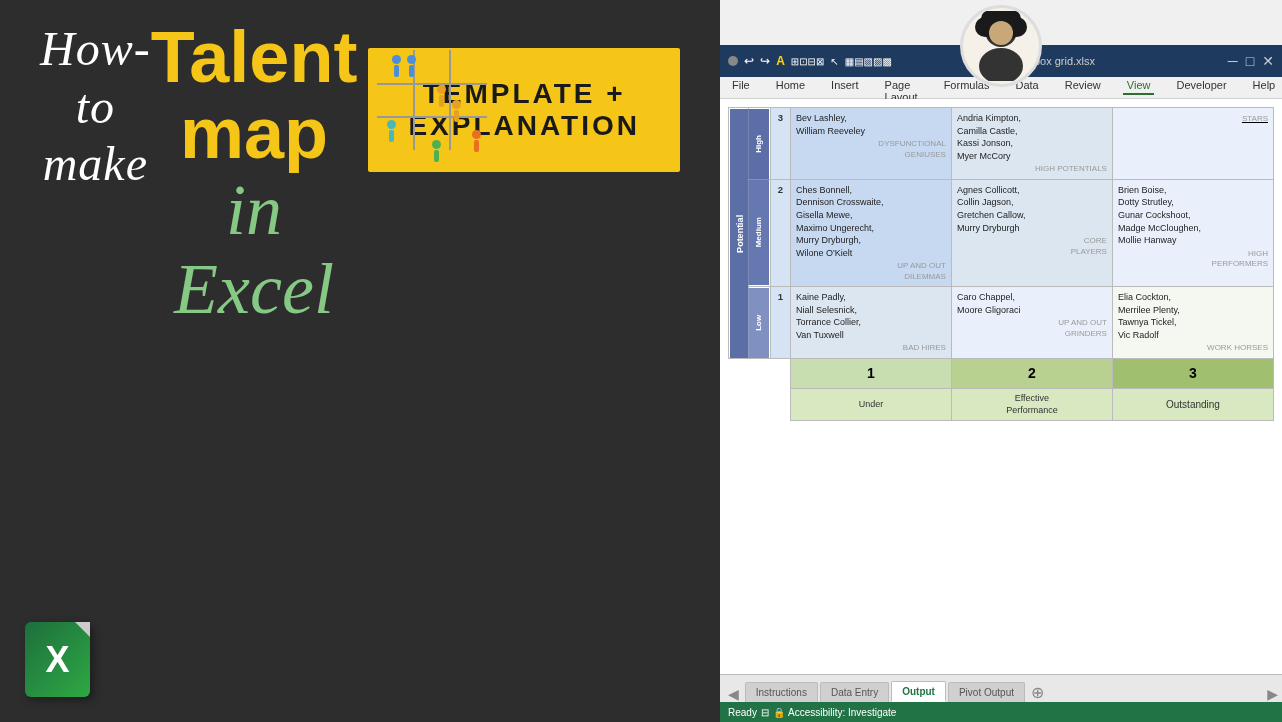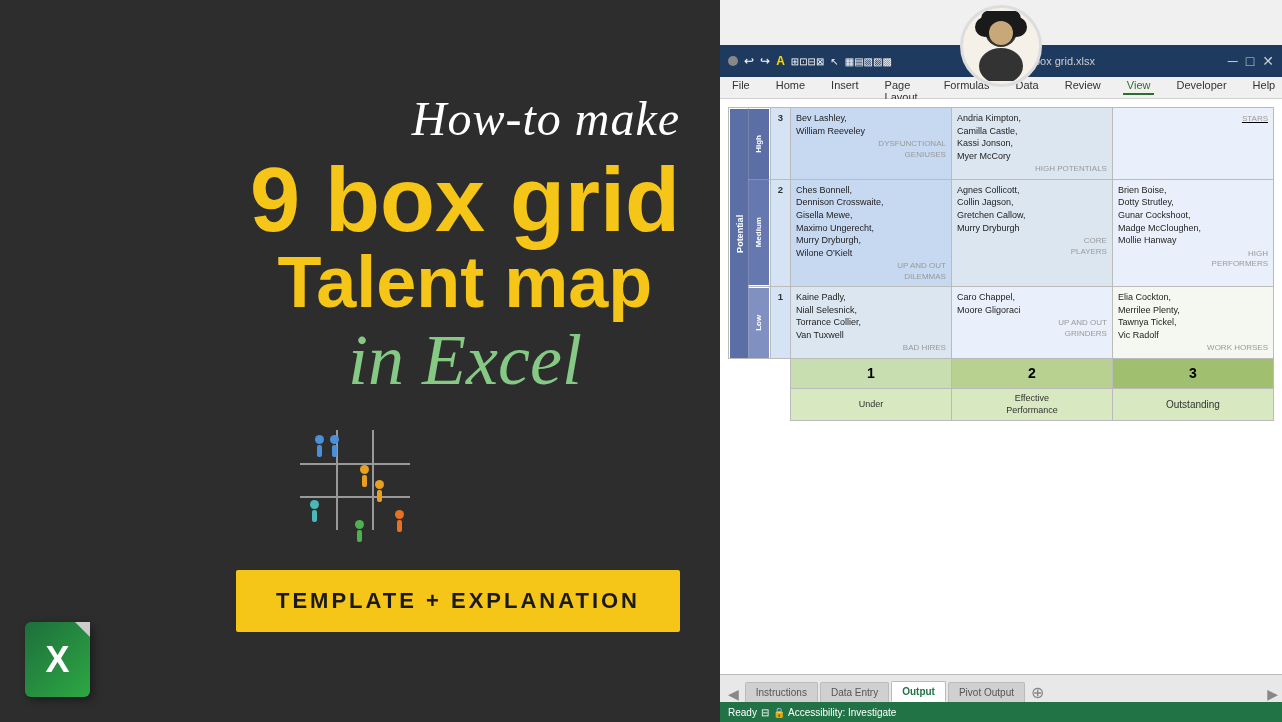--- a/index.html
+++ b/index.html
@@ -13,36 +13,35 @@
     }
 
     
     .left-panel {
       position: absolute;
       left: 0; top: 0;
       width: 720px;
       height: 722px;
       background: #2d2d2d;
       display: flex;
-      flex-direction: column;
-      align-items: flex-end;
+      align-items: flex-start;
       justify-content: center;
       padding: 20px 40px;
     }
 
     .template-btn {
       background: #f5c518;
       color: #1a1a1a;
       border: none;
-      padding: 18px 40px;
-      font-size: 22px;
+      padding: 30px 40px;
+      font-size: 28px;
       font-weight: 900;
       letter-spacing: 3px;
       cursor: pointer;
-      margin-top: 10px;
+      margin-top: 28px;
       border-radius: 2px;
       text-transform: uppercase;
     }
 
     
     .right-panel {
       position: absolute;
       right: 0; top: 0;
       width: 562px;
       height: 722px;
@@ -365,21 +364,20 @@
     }
   </style>
 </head>
 <body>
 
 <div class="left-panel">
   <div style="text-align:center; margin-bottom: 8px;">
     <span class="handwritten" style="color:#fff; font-size: 48px; display:block; line-height:1.2;">How-to make</span>
   </div>
   <div style="text-align:center; line-height: 0.95;">
-    <span style="color:#f5c518; font-size: 90px; font-weight: 900; display:block; line-height:1;">9 box grid</span>
     <span style="color:#f5c518; font-size: 72px; font-weight: 700; display:block; line-height:1.05;">Talent map</span>
     <span style="color:#85c985; font-size: 72px; font-weight: 400; font-style:italic; display:block; line-height:1.1; font-family: Georgia, serif;">in Excel</span>
   </div>
 
   <div class="people-grid-container">
     <div class="ttt-grid">
       <div class="ttt-h1"></div>
       <div class="ttt-h2"></div>
       <div class="ttt-v1"></div>
       <div class="ttt-v2"></div>

